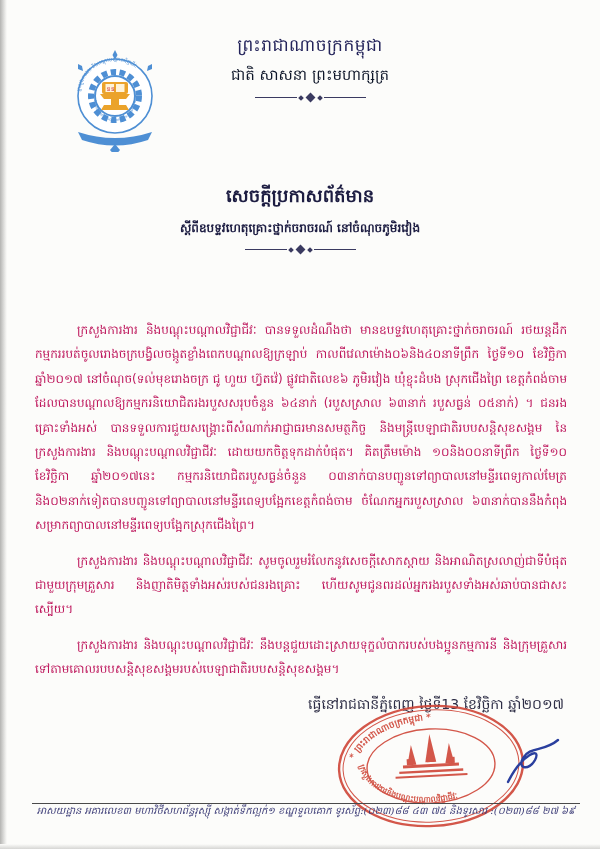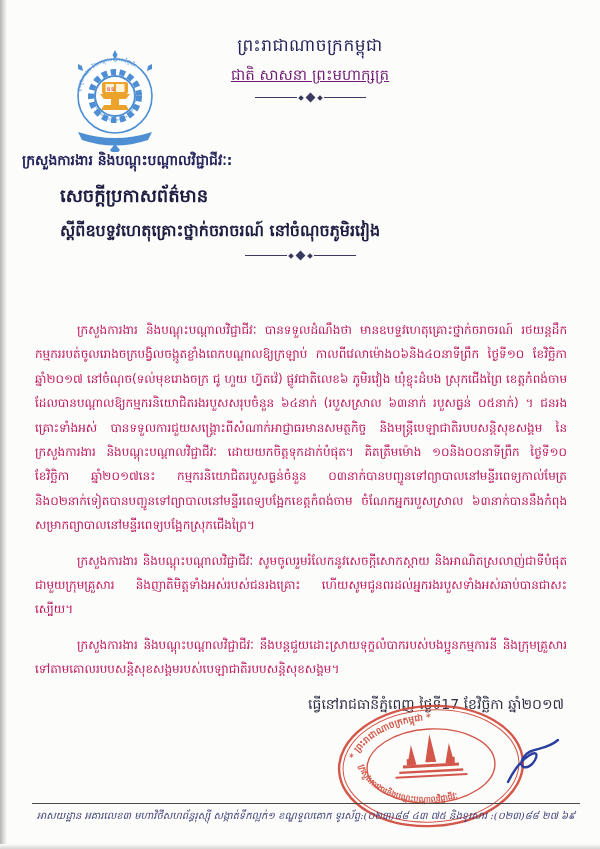--- a/index.html
+++ b/index.html
@@ -5,51 +5,51 @@
   html,body{margin:0;padding:0;background:#888;}
   .page{position:relative;width:600px;height:849px;margin:0 auto;background:#fcfcfa;
         overflow:hidden;font-family:"DejaVu Sans","Liberation Sans",sans-serif;color:#30304a;}
   .scan-edge{position:absolute;left:0;top:0;width:7px;height:100%;
         background:linear-gradient(to right,#b4b4b2,#e8e8e6 70%,#fcfcfa);}
   .scan-bottom{position:absolute;left:0;bottom:0;width:100%;height:5px;
         background:linear-gradient(to top,#d6d6d4,#fcfcfa);}
 
   .header-text{position:absolute;left:120px;top:34px;width:380px;text-align:center;}
   .kingdom{font-size:17px;font-weight:normal;color:#23235a;letter-spacing:.5px;}
-  .motto{font-size:15px;color:#701a75;margin-top:6px;text-decoration:underline;}
+  .motto{font-size:15px;color:#0f172a;margin-top:6px;}
 
   .ornament{display:flex;align-items:center;justify-content:center;margin-top:7px;}
   .ornament .bar{width:42px;height:1.5px;background:#3a3a60;}
   .ornament .knot{width:7px;height:7px;background:#3a3a60;transform:rotate(45deg);margin:0 2px;}
   .ornament .knot.small{width:4px;height:4px;}
 
   .logo{position:absolute;left:58px;top:44px;width:114px;height:108px;}
 
   .ministry-line{position:absolute;left:22px;top:151px;font-size:14px;font-weight:bold;color:#23235a;}
 
-  .title-block{position:absolute;left:60px;top:184px;width:480px;text-align:left;
+  .title-block{position:absolute;left:60px;top:184px;width:480px;text-align:center;
         font-weight:bold;color:#1d1d42;}
   .title-l1{font-size:18px;margin-bottom:9px;}
-  .title-l2,.title-l3,.title-l4{font-size:16px;margin-bottom:8px;}
+  .title-l2,.title-l3,.title-l4{font-size:12px;margin-bottom:8px;}
 
   .body-text{position:absolute;left:35px;top:318px;width:532px;text-align:justify;
         font-size:12px;line-height:24.4px;color:#be185d;}
   .body-text p{margin:0;text-indent:42px;overflow:hidden;}
   .p1{max-height:246px;}
   .p2{margin-top:11px !important;max-height:74px;}
   .p3{margin-top:11px !important;max-height:50px;}
 
   .dateline{position:absolute;right:36px;top:695px;font-size:14px;color:#2e2e46;}
 
   .stamp{position:absolute;left:333px;top:700px;width:196px;height:132px;opacity:.9;
         transform:rotate(-3deg);}
   .signature{position:absolute;left:496px;top:738px;width:72px;height:58px;}
 
   .footer{position:absolute;left:32px;top:803px;width:548px;border-top:1.5px solid #4a4a4a;
-        padding-top:5px;text-align:center;}
+        text-align:center;}
   .footer-text{font-size:10px;font-style:italic;color:#3d3d78;
         font-family:"DejaVu Serif","Liberation Serif",serif;}
 </style>
 </head>
 <body>
 
 <div class="page">
   <div class="scan-edge"></div>
   <div class="scan-bottom"></div>
 
@@ -120,41 +120,40 @@
     <div class="motto">ជាតិ សាសនា ព្រះមហាក្សត្រ</div>
     <div class="ornament">
       <div class="bar"></div>
         <div class="knot small"></div>
         <div class="knot"></div>
         <div class="knot small"></div>
         <div class="bar"></div>
     </div>
   </div>
 
-  <div class="ministry-line">ក្រសួងការងារ និងបណ្តុះបណ្តាលវិជ្ជាជីវៈ:</div>
 
   <div class="title-block">
     <div class="title-l1">សេចក្តីប្រកាសព័ត៌មាន</div>
     <div class="title-l2">ស្តីពីឧបទ្ទវហេតុគ្រោះថ្នាក់ចរាចរណ៍ នៅចំណុចភូមិរវៀង</div>
     <div class="ornament">
       <div class="bar"></div>
         <div class="knot small"></div>
         <div class="knot"></div>
         <div class="knot small"></div>
         <div class="bar"></div>
     </div>
   </div>
 
   <div class="body-text">
     <p class="p1">ក្រសួងការងារ និងបណ្តុះបណ្តាលវិជ្ជាជីវៈ បានទទួលដំណឹងថា មានឧបទ្ទវហេតុគ្រោះថ្នាក់ចរាចរណ៍ រថយន្តដឹកកម្មកររបត់ចូលរោងចក្របង្វិលចង្កូតខ្លាំងពេកបណ្តាលឱ្យក្រឡាប់ កាលពីវេលាម៉ោង០៦និង៤០នាទីព្រឹក ថ្ងៃទី១០ ខែវិច្ឆិកា ឆ្នាំ២០១៧ នៅចំណុច(ទល់មុខរោងចក្រ ជូ ហួយ ហ៊្វតវ៉េ) ផ្លូវជាតិលេខ៦ ភូមិរវៀង ឃុំខ្ចុះដំបង ស្រុកជើងព្រៃ ខេត្តកំពង់ចាម ដែលបានបណ្តាលឱ្យកម្មករនិយោជិតរងរបួសសរុបចំនួន ៦៤នាក់ (របួសស្រាល ៦៣នាក់ របួសធ្ងន់ ០៥នាក់) ។ ជនរងគ្រោះទាំងអស់ បានទទួលការជួយសង្គ្រោះពីសំណាក់អាជ្ញាធរមានសមត្ថកិច្ច និងមន្ត្រីបេឡាជាតិរបបសន្តិសុខសង្គម នៃក្រសួងការងារ និងបណ្តុះបណ្តាលវិជ្ជាជីវៈ ដោយយកចិត្តទុកដាក់បំផុត។ គិតត្រឹមម៉ោង ១០និង០០នាទីព្រឹក ថ្ងៃទី១០ ខែវិច្ឆិកា ឆ្នាំ២០១៧នេះ កម្មករនិយោជិតរបួសធ្ងន់ចំនួន ០៣នាក់បានបញ្ជូនទៅព្យាបាលនៅមន្ទីរពេទ្យកាល់មែត្រ និង០២នាក់ទៀតបានបញ្ជូនទៅព្យាបាលនៅមន្ទីរពេទ្យបង្អែកខេត្តកំពង់ចាម ចំណែកអ្នករបួសស្រាល ៦៣នាក់បាននឹងកំពុងសម្រាកព្យាបាលនៅមន្ទីរពេទ្យបង្អែកស្រុកជើងព្រៃ។</p>
     <p class="p2">ក្រសួងការងារ និងបណ្តុះបណ្តាលវិជ្ជាជីវៈ សូមចូលរួមរំលែកនូវសេចក្តីសោកស្តាយ និងអាណិតស្រលាញ់ជាទីបំផុតជាមួយក្រុមគ្រួសារ និងញាតិមិត្តទាំងអស់របស់ជនរងគ្រោះ ហើយសូមជូនពរដល់អ្នករងរបួសទាំងអស់ឆាប់បានជាសះស្បើយ។</p>
     <p class="p3">ក្រសួងការងារ និងបណ្តុះបណ្តាលវិជ្ជាជីវៈ នឹងបន្តជួយដោះស្រាយទុក្ខលំបាករបស់បងប្អូនកម្មការនី និងក្រុមគ្រួសារទៅតាមគោលរបបសន្តិសុខសង្គមរបស់បេឡាជាតិរបបសន្តិសុខសង្គម។</p>
   </div>
 
-  <div class="dateline">ធ្វើនៅរាជធានីភ្នំពេញ ថ្ងៃទី17 ខែវិច្ឆិកា ឆ្នាំ២០១៧</div>
+  <div class="dateline">ធ្វើនៅរាជធានីភ្នំពេញ ថ្ងៃទី13 ខែវិច្ឆិកា ឆ្នាំ២០១៧</div>
 
   <svg class="stamp" viewBox="0 0 196 132">
     <defs>
       <path id="sealTop" d="M 18,72 A 80,52 0 0 1 178,72"></path>
       <path id="sealBottom" d="M 26,58 A 72,44 0 0 0 170,58"></path>
     </defs>
     <ellipse cx="98" cy="66" rx="92" ry="60" fill="none" stroke="#cf4638" stroke-width="2.4"></ellipse>
     <ellipse cx="98" cy="66" rx="88" ry="56" fill="none" stroke="#cf4638" stroke-width="1"></ellipse>
     <ellipse cx="98" cy="66" rx="64" ry="37" fill="none" stroke="#cf4638" stroke-width="1.4"></ellipse>
     <text font-size="9" fill="#cf4638" font-weight="bold">

